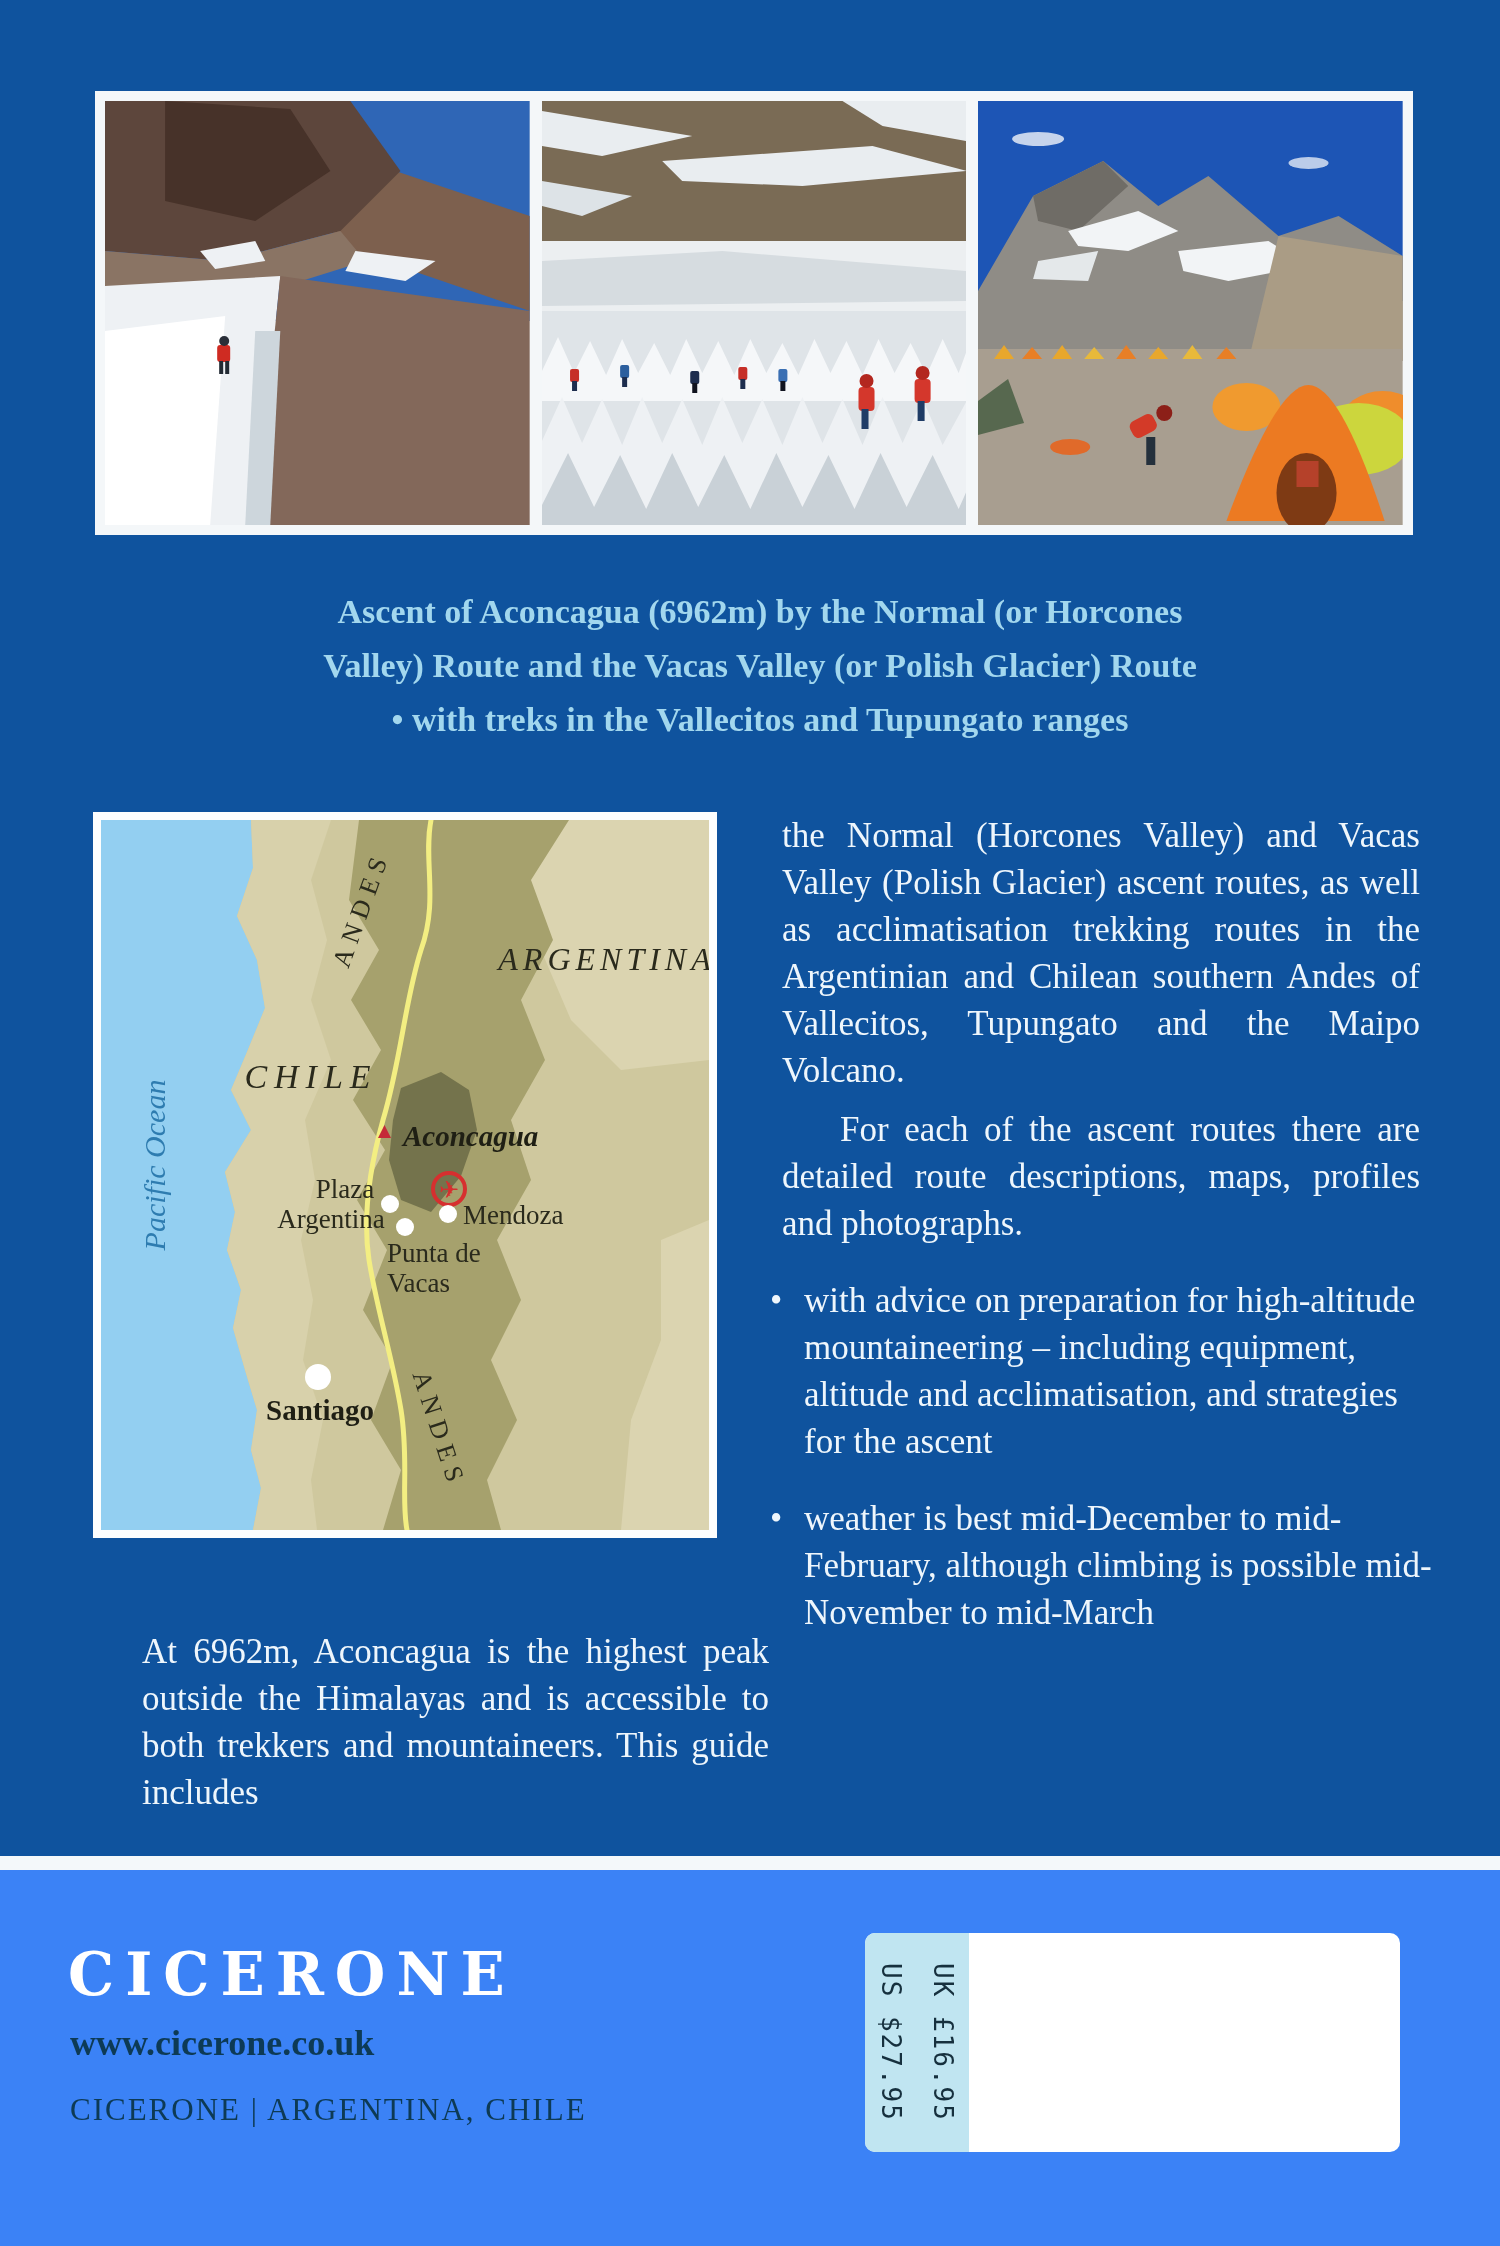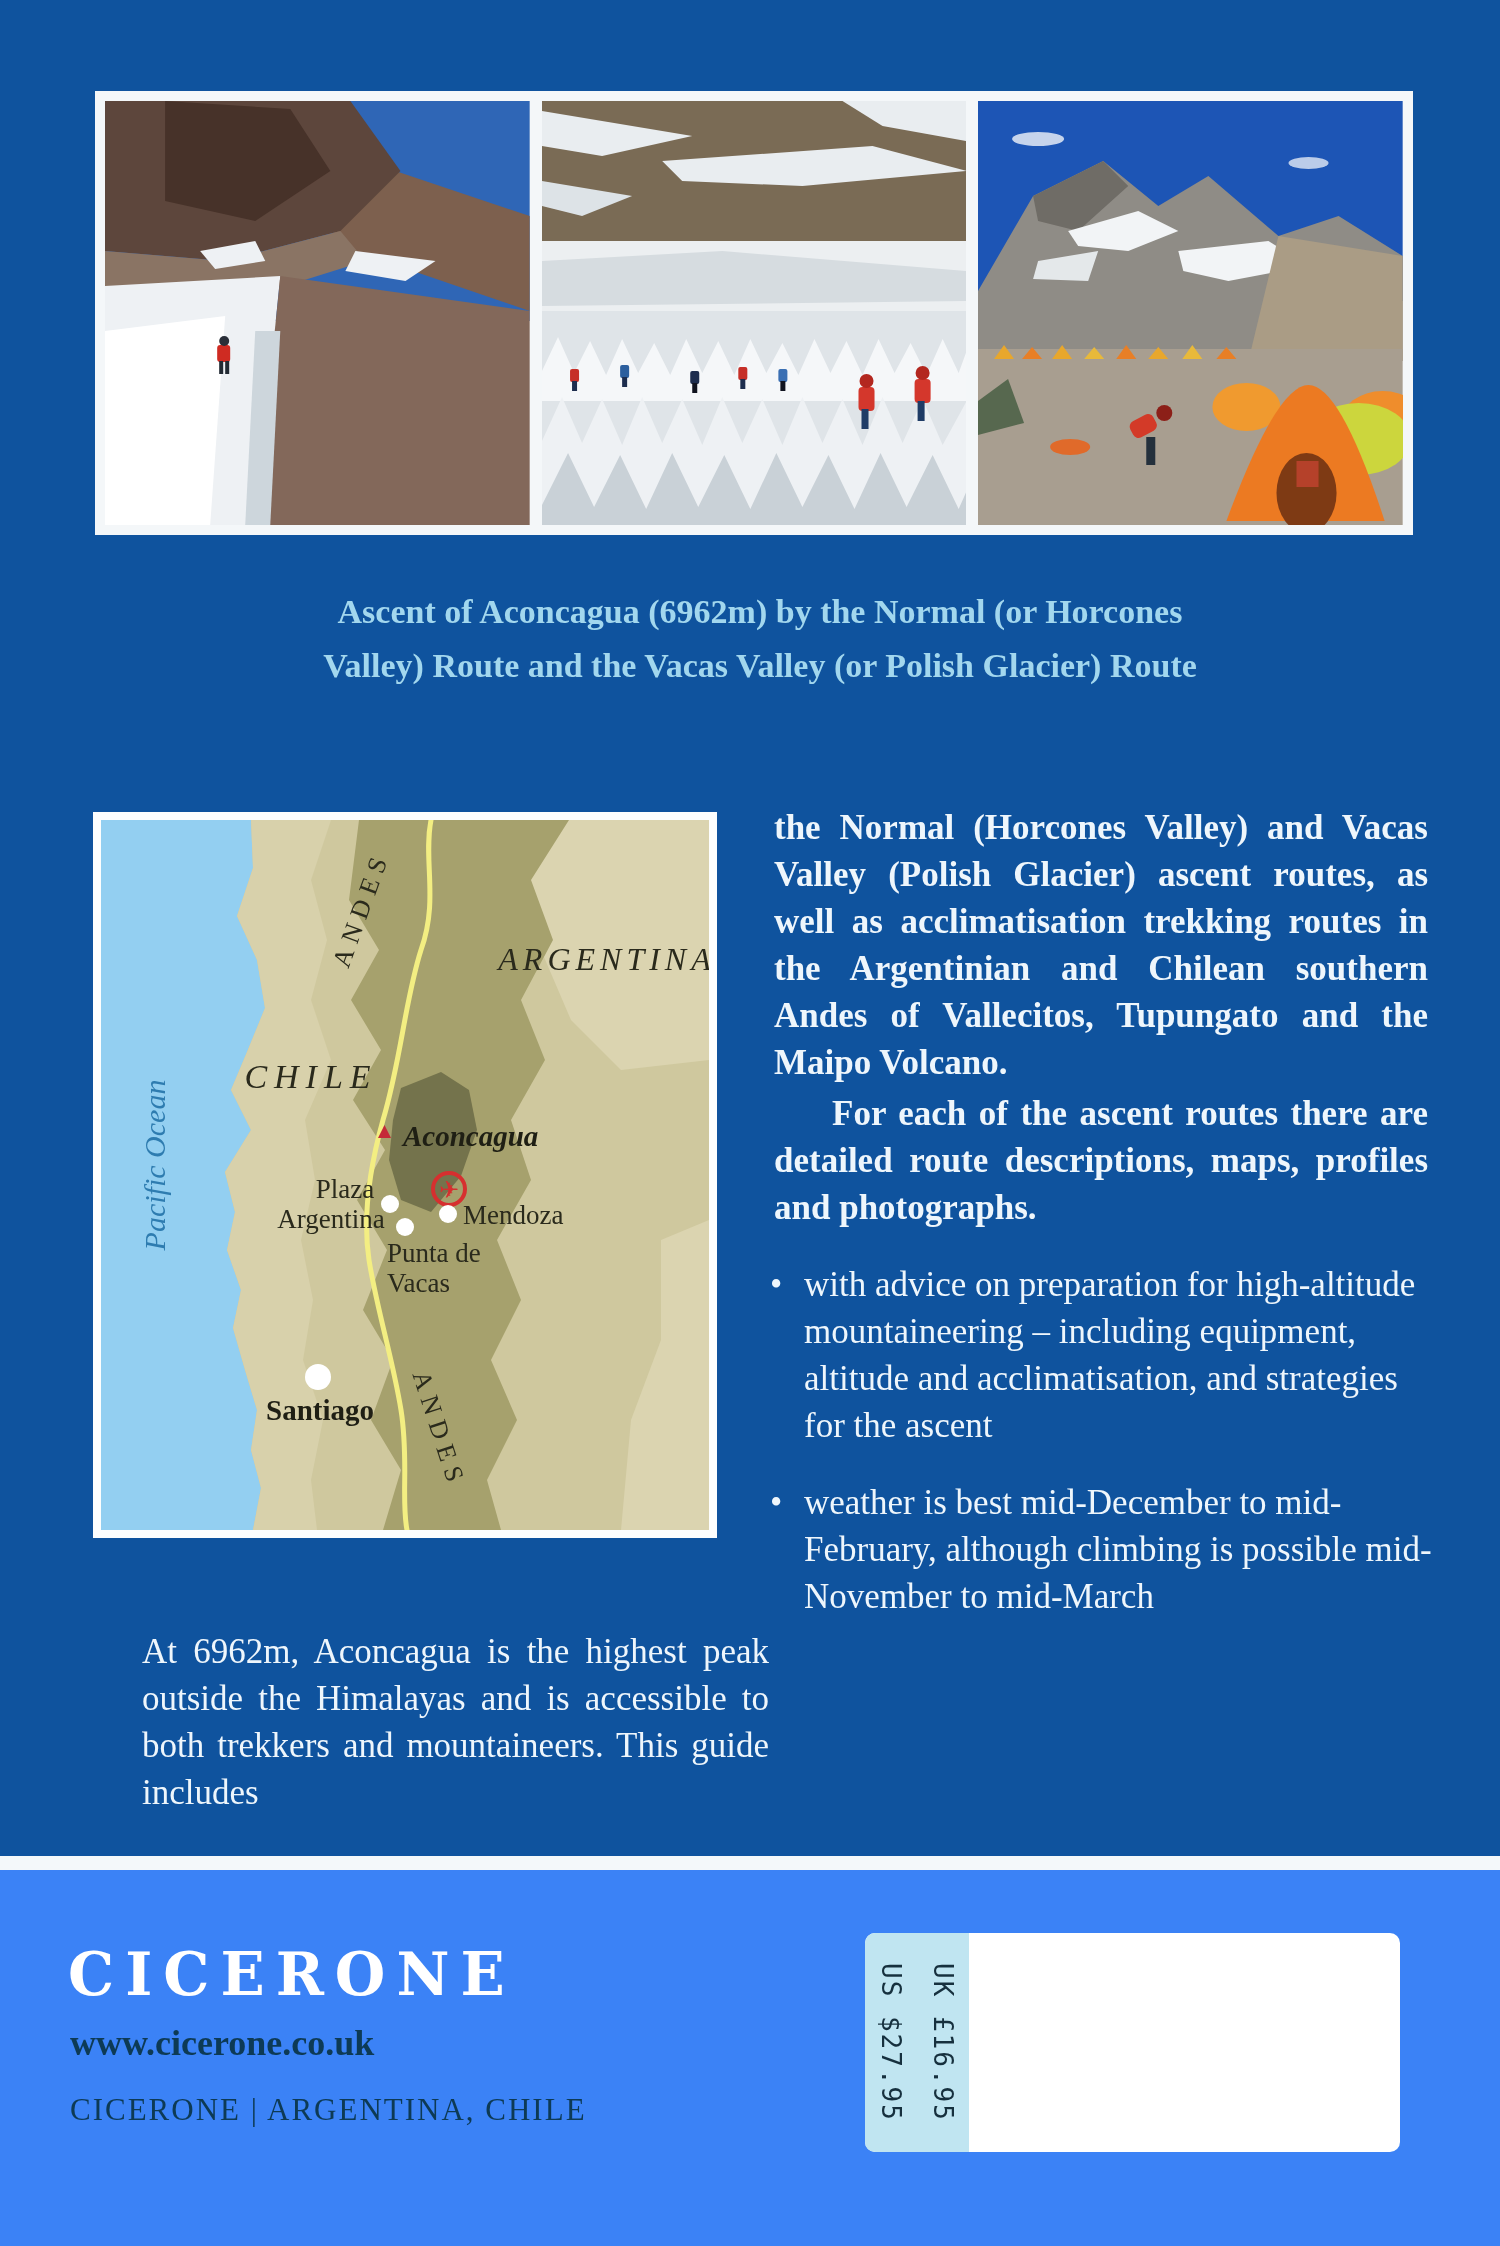--- a/index.html
+++ b/index.html
@@ -14,21 +14,21 @@
   .headline{position:absolute;left:65px;top:585px;width:1390px;text-align:center;
             color:#a2d7ee;font-weight:bold;font-size:34px;line-height:54px;}
   
   .map-box{position:absolute;left:93px;top:812px;width:608px;height:710px;
            border:8px solid #fdfefe;background:#93cff1;}
   .map-box svg{display:block;}
   .map-label{font-family:"Liberation Serif",serif;}
   
   .right-col{position:absolute;left:770px;top:800px;width:662px;color:#eef6fc;
              font-size:35px;line-height:47px;}
-  .right-col p{margin:4px;text-align:justify;font-weight:bold;}
+  .right-col p{margin:12px;text-align:justify;}
   .right-col p.indent{text-indent:58px;}
   .bullets{margin-top:30px;}
   .bullet-item{display:flex;margin-top:30px;}
   .bullet-marker{width:34px;flex:0 0 34px;}
   .bullet-text{flex:1;text-align:left;}
   
   .left-para{position:absolute;left:97px;top:1628px;width:627px;color:#eef6fc;
              font-size:35px;line-height:47px;text-align:justify;margin-left:45px;}
   
   .divider{position:absolute;left:0;top:1856px;width:1500px;height:14px;background:#f4f8fa;}
@@ -152,20 +152,21 @@
           <circle cx="186" cy="312" r="8" fill="#8c1f18"></circle>
         </g>
         <ellipse cx="92" cy="346" rx="20" ry="8" fill="#e06a2a"></ellipse>
       </svg>
     </div>
   </div>
 
   <div class="headline">
     <div>Ascent of Aconcagua (6962m) by the Normal (or Horcones</div>
     <div>Valley) Route and the Vacas Valley (or Polish Glacier) Route</div>
+    <div>• with treks in the Vallecitos and Tupungato ranges</div>
   </div>
 
   <div class="map-box">
     <svg width="608" height="710" viewBox="0 0 608 710">
       <rect x="0" y="0" width="608" height="710" fill="#93cff1"></rect>
 
       <path fill="#cfc89e" d="M150,0 L608,0 L608,710 L152,710 L160,668 L150,630 L156,590 L144,550 L132,508 L140,470 L126,430 L134,392 L124,352 L150,310 L130,270 L146,232 L164,188 L156,140 L136,96 L152,48 Z"></path>
 
       <path fill="#dbd4b0" d="M400,0 L608,0 L608,240 L520,250 L470,200 L440,130 L420,60 Z"></path>
       <path fill="#dbd4b0" d="M560,420 L608,400 L608,710 L520,710 L530,600 L560,520 Z"></path>

